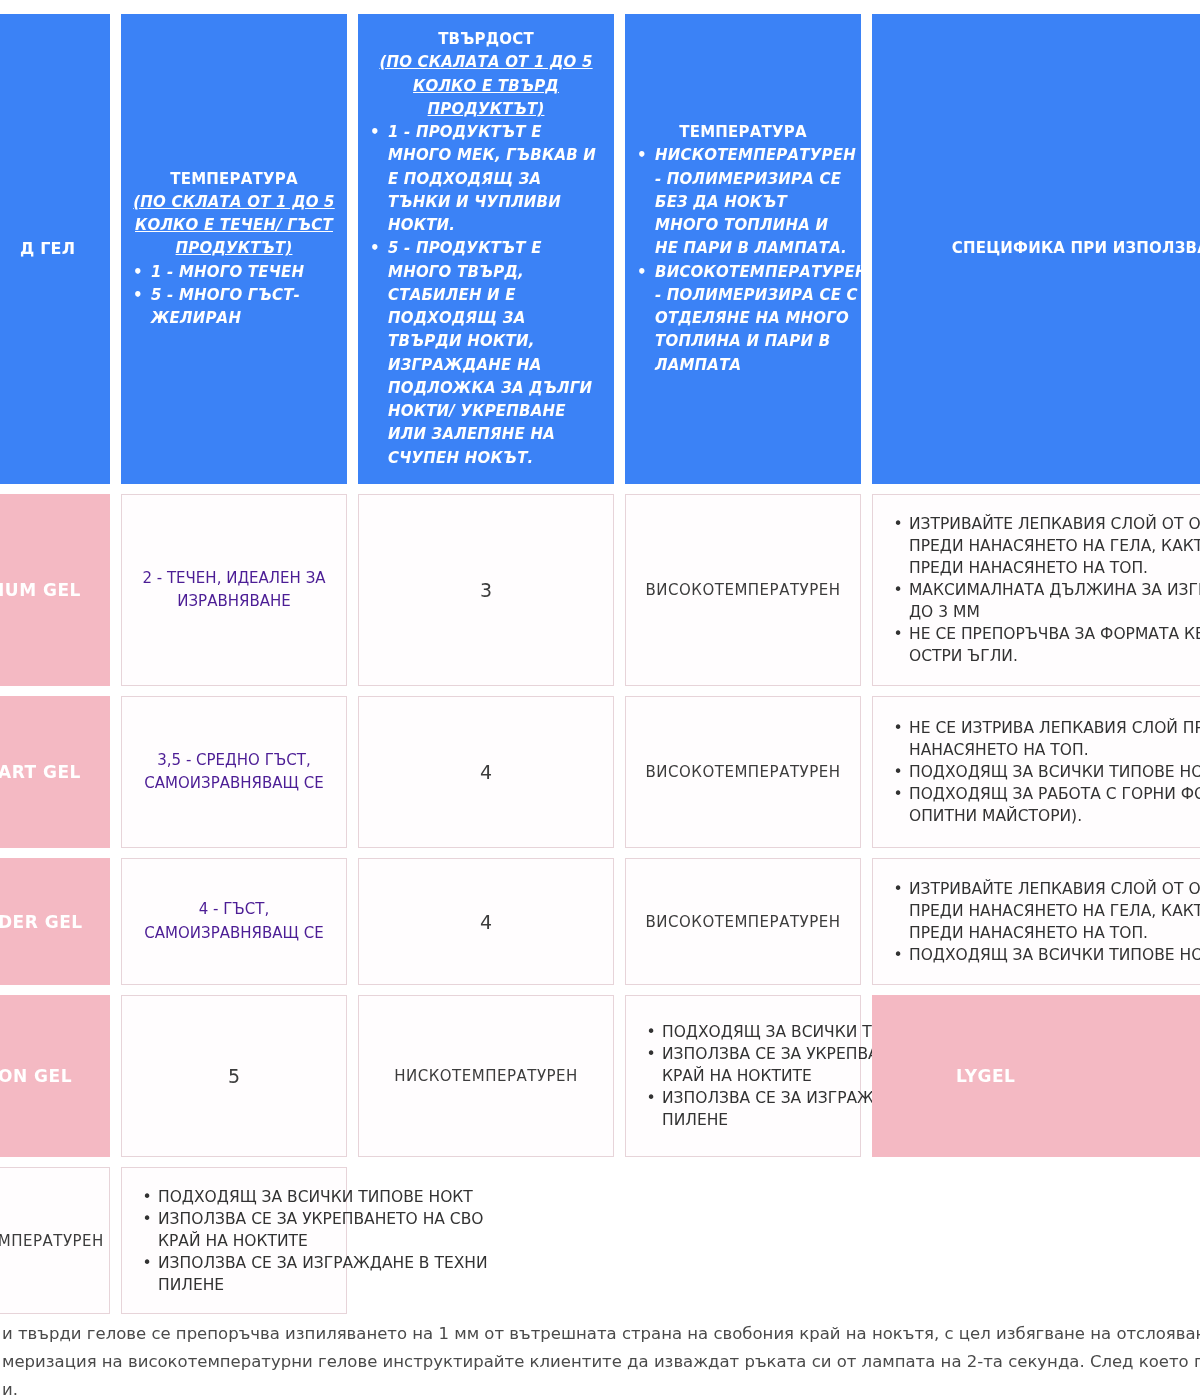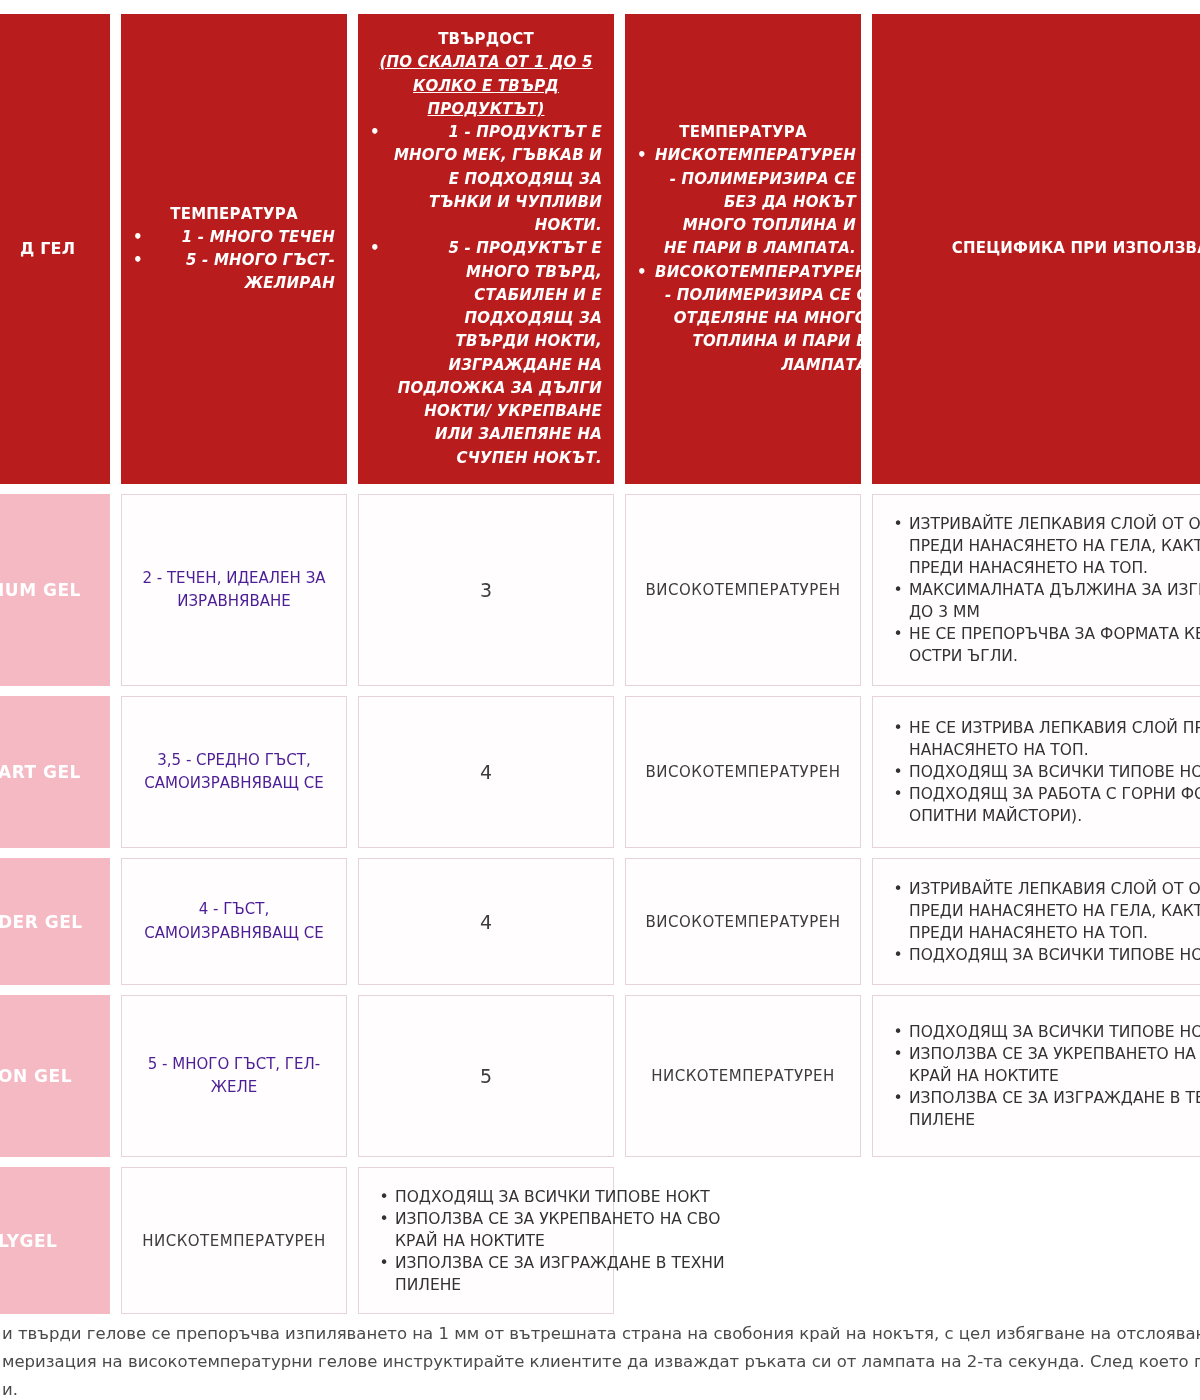--- a/index.html
+++ b/index.html
@@ -9,32 +9,32 @@
   }
   .grid{
     position:absolute;left:-86px;top:14px;
     display:grid;
     grid-template-columns:196px 226px 256px 236px 440px;
     grid-template-rows:470px 192px 152px 127px 162px 147px;
     column-gap:11px;row-gap:10px;
   }
   
   .hcell{
-    background:#b91c1c;color:#ffffff;font-weight:bold;font-size:15px;line-height:1.55;
+    background:#3b82f6;color:#ffffff;font-weight:bold;font-size:15px;line-height:1.55;
     letter-spacing:.2px;display:flex;flex-direction:column;justify-content:center;
     align-items:center;text-align:center;padding:0 12px;box-sizing:border-box;
   }
   .hcell.hcol1{align-items:flex-start;padding-left:106px;text-align:left;font-size:16px;}
   .hcell.hcol5{font-size:15px;}
   .htitle{width:100%;}
   .hsub{width:100%;font-style:italic;text-decoration:underline;}
   .hbullets{width:100%;font-style:italic;}
   .hbullet{display:flex;align-items:flex-start;}
   .hbullet .dot{flex:0 0 18px;text-align:left;font-style:normal;}
-  .hbullet .btxt{flex:1;text-align:right;}
+  .hbullet .btxt{flex:1;text-align:left;}
   
   .cell{box-sizing:border-box;}
   .label-cell{
     background:#f4b9c3;color:#ffffff;font-weight:bold;font-size:17px;letter-spacing:.5px;
     display:flex;align-items:center;padding-left:84px;white-space:nowrap;overflow:visible;
   }
   .wcell{background:#fffdfe;border:1px solid #e7d4d9;}
   .c-consistency{
     color:#4c1d95;font-size:15px;line-height:1.55;display:flex;align-items:center;
     justify-content:center;text-align:center;padding:0 20px;
@@ -64,20 +64,21 @@
 
 <div class="canvas">
   <div class="grid" id="table-grid">
 
     <div class="hcell hcol1">
       <span>Д ГЕЛ</span>
     </div>
 
     <div class="hcell">
       <div class="htitle">ТЕМПЕРАТУРА</div>
+      <div class="hsub">(ПО СКЛАТА ОТ 1 ДО 5 КОЛКО Е ТЕЧЕН/ ГЪСТ ПРОДУКТЪТ)</div>
       <div class="hbullets" id="hb-consistency">
           <div class="hbullet">
             <div class="dot">•</div>
             <div class="btxt">1 - МНОГО ТЕЧЕН</div>
           </div>
           <div class="hbullet">
             <div class="dot">•</div>
             <div class="btxt">5 - МНОГО ГЪСТ-ЖЕЛИРАН</div>
           </div>
         </div>
@@ -192,21 +193,20 @@
         <div class="spec-item">
           <div class="spec-dot">•</div>
           <div class="spec-lines">
             <div class="spec-line">ПОДХОДЯЩ ЗА ВСИЧКИ ТИПОВЕ НОКТ</div>
           </div>
         </div>
       </div>
       <div class="cell label-cell">
         <span>ON GEL</span>
       </div>
-      <div class="cell wcell c-consistency">5 - МНОГО ГЪСТ, ГЕЛ-ЖЕЛЕ</div>
       <div class="cell wcell c-hardness">5</div>
       <div class="cell wcell c-temp">НИСКОТЕМПЕРАТУРЕН</div>
       <div class="cell wcell c-spec">
         <div class="spec-item">
           <div class="spec-dot">•</div>
           <div class="spec-lines">
             <div class="spec-line">ПОДХОДЯЩ ЗА ВСИЧКИ ТИПОВЕ НОКТ</div>
           </div>
         </div>
         <div class="spec-item">

